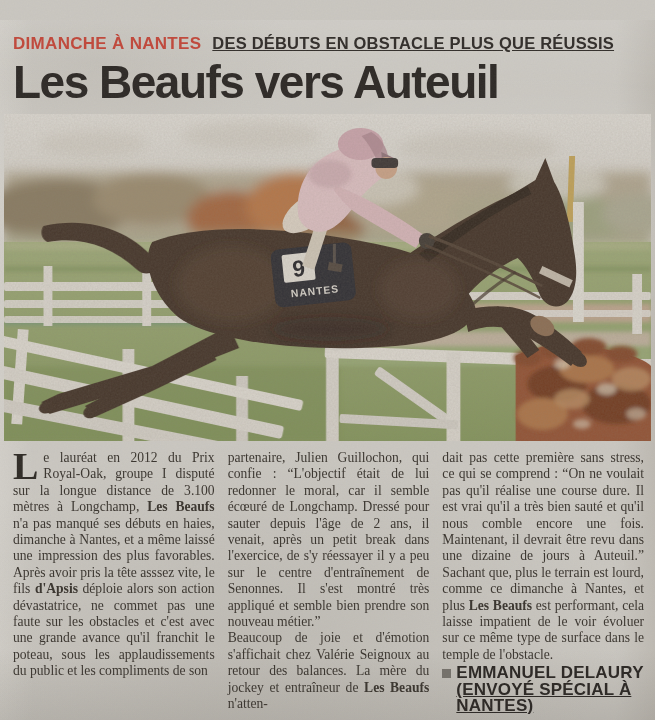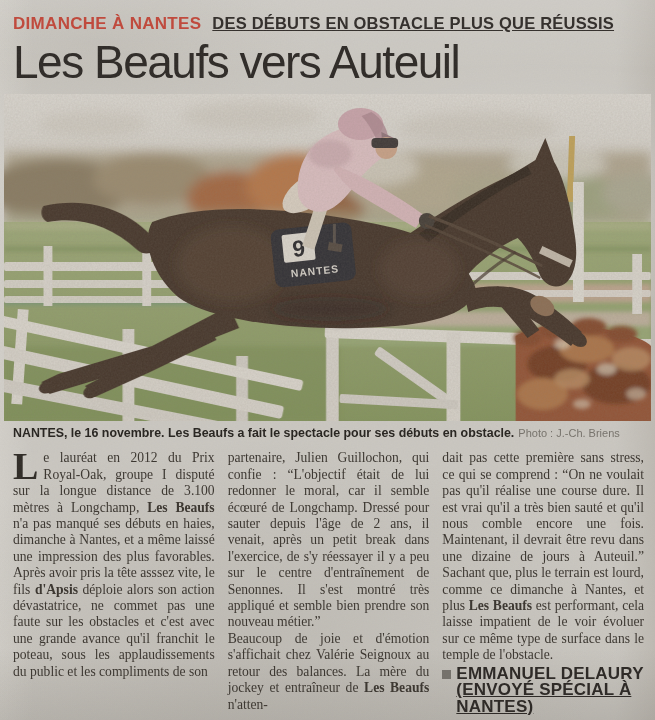--- a/index.html
+++ b/index.html
@@ -5,25 +5,25 @@
   html,body{margin:0;padding:0;}
   body{width:655px;height:720px;overflow:hidden;position:relative;
        font-family:"Liberation Sans",sans-serif;background:#cbc8c2;}
   .page{position:absolute;inset:0;box-sizing:border-box;padding:14px 11px 8px 13px;
     background:
       radial-gradient(ellipse 300px 120px at 15% 6%, rgba(125,117,104,.10), transparent 70%),
       radial-gradient(ellipse 420px 200px at 82% 28%, rgba(255,255,255,.16), transparent 72%),
       radial-gradient(ellipse 520px 280px at 40% 88%, rgba(110,104,94,.12), transparent 70%),
       linear-gradient(180deg, rgba(255,255,255,.10), transparent 10%, transparent 90%, rgba(95,90,82,.18)),
       linear-gradient(90deg, #d3d0ca, #cbc8c2 5%, #cbc8c2 94%, #bfbbb4),
-      #cbc8c2;}
+      #cbc8c2; margin-top: 20px;}
   .kicker{display:flex;align-items:baseline;gap:11px;white-space:nowrap;}
   .kicker .hl{color:#c2483b;font-weight:bold;font-size:17px;letter-spacing:.3px;}
   .kicker .rest{color:#322e2b;font-weight:bold;font-size:16.5px;letter-spacing:.2px;text-decoration:underline;}
-  h1.headline{margin:5px 0 0 0;font-size:46px;line-height:1.02;font-weight:normal;
+  h1.headline{margin:5px 0 0 0;font-size:46px;line-height:1.02;font-weight:bold;
     color:#2e2a27;letter-spacing:-1.5px;}
   .photo-wrap{margin:8px -7px 0 -9px;height:327px;position:relative;}
   .photo-wrap svg{display:block;width:100%;height:100%;}
   .caption{margin-top:5px;font-size:12.4px;line-height:1.25;}
   .caption .cb{font-weight:bold;color:#26231f;}
   .caption .cc{color:#77736c;font-size:11px;margin-left:4px;}
   .article{margin-top:9px;display:flex;gap:13px;
     font-family:"Liberation Serif",serif;font-size:13.6px;line-height:16.4px;
     color:#3a352f;text-align:justify;}
   .col{flex:1;min-width:0;}
@@ -211,23 +211,20 @@
         <path d="M430,122 C465,135 510,155 545,172" stroke="#4a3a2d" stroke-width="3" fill="none"></path>
         <path d="M426,131 C462,146 508,166 543,184" stroke="#4a3a2d" stroke-width="2.5" fill="none" opacity=".85"></path>
         <path d="M468,196 C488,178 505,166 518,158" stroke="#3a2c22" stroke-width="3" fill="none" opacity=".7"></path>
       </g>
 
       <rect x="0" y="0" width="655" height="327" fill="#c9c2b4" opacity=".08"></rect>
       <rect x="0" y="0" width="655" height="327" filter="url(#grainF)" opacity=".5"></rect>
     </svg>
   </div>
 
-  <div class="caption">
-    <span class="cb">NANTES, le 16 novembre.  Les Beaufs a fait le spectacle pour ses débuts en obstacle.</span><span class="cc">Photo : J.-Ch. Briens</span>
-  </div>
 
   <div class="article">
     <div class="col">
         <div class="colflow"><span class="seg-d">L</span><span class="seg-p">e lauréat en 2012 du Prix Royal-Oak, groupe I disputé sur la longue distance de 3.100 mètres à Longchamp, </span><span class="seg-b">Les Beaufs</span><span class="seg-p"> n'a pas manqué ses débuts en haies, dimanche à Nantes, et a même laissé une impression des plus favorables. Après avoir pris la tête asssez vite, le fils </span><span class="seg-b">d'Apsis</span><span class="seg-p"> déploie alors son action dévastatrice, ne commet pas une faute sur les obstacles et c'est avec une grande avance qu'il franchit le poteau, sous les applaudissements du public et les compliments de son</span></div>
       </div>
     <div class="col">
         <div class="colflow"><span class="seg-p">partenaire, Julien Guillochon, qui confie : </span><span class="seg-i">“L'objectif était de lui redonner le moral, car il semble écœuré de Longchamp. Dressé pour sauter depuis l'âge de 2 ans, il venait, après un petit break dans l'exercice, de s'y réessayer il y a peu sur le centre d'entraînement de Senonnes. Il s'est montré très appliqué et semble bien prendre son nouveau métier.”</span><br><span class="seg-p">Beaucoup de joie et d'émotion s'affichait chez Valérie Seignoux au retour des balances. La mère du jockey et entraîneur de </span><span class="seg-b">Les Beaufs</span><span class="seg-p"> n'atten-</span></div>
       </div>
     <div class="col">
       <div class="colflow"><span class="seg-p">dait pas cette première sans stress, ce qui se comprend : </span><span class="seg-i">“On ne voulait pas qu'il réalise une course dure. Il est vrai qu'il a très bien sauté et qu'il nous comble encore une fois. Maintenant, il devrait être revu dans une dizaine de jours à Auteuil.”</span><span class="seg-p"> Sachant que, plus le terrain est lourd, comme ce dimanche à Nantes, et plus </span><span class="seg-b">Les Beaufs</span><span class="seg-p"> est performant, cela laisse impatient de le voir évoluer sur ce même type de surface dans le temple de l'obstacle.</span></div>

